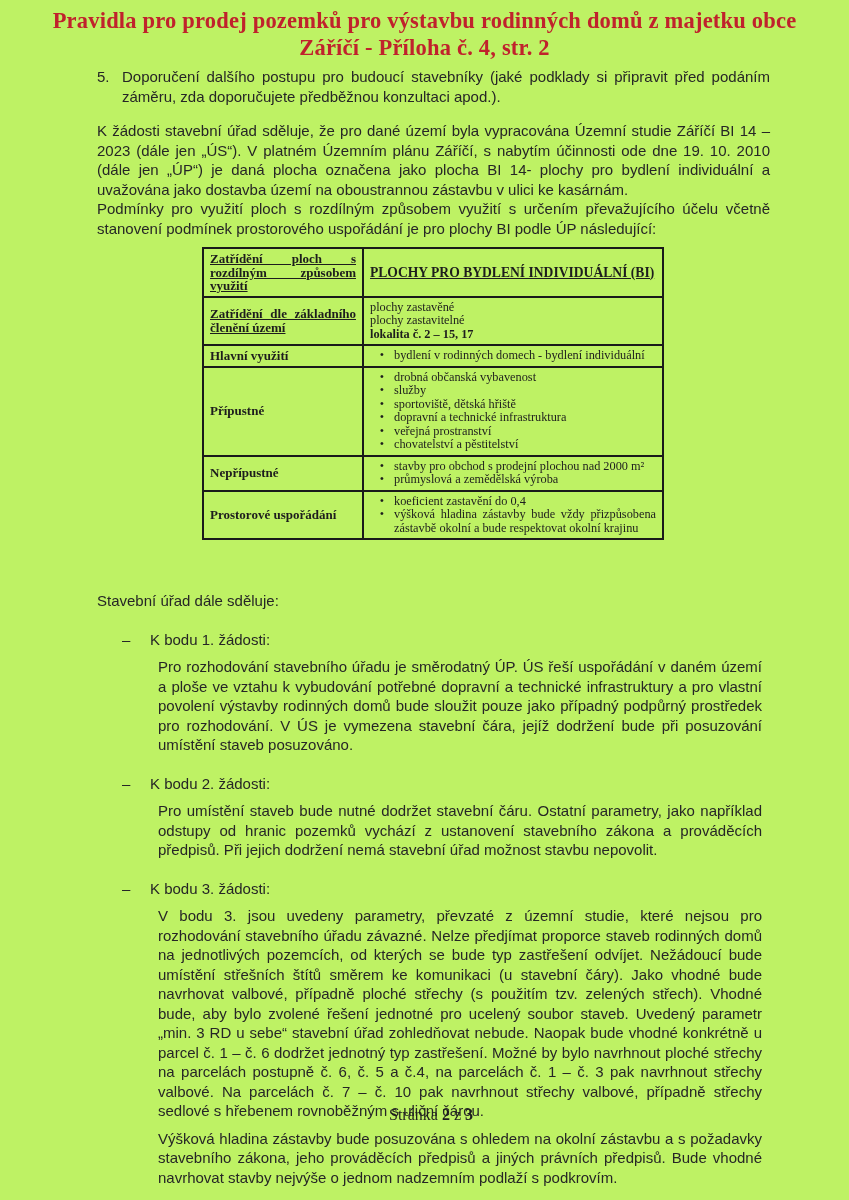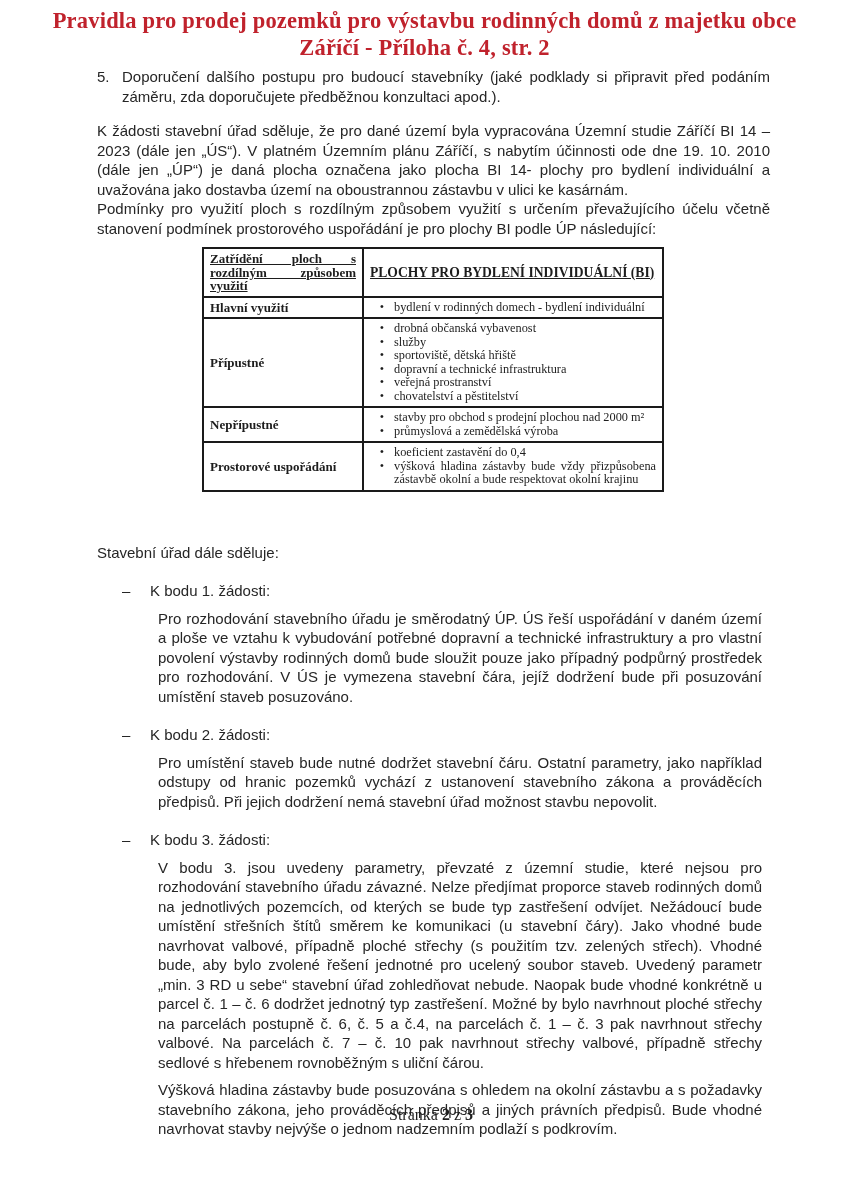--- a/index.html
+++ b/index.html
@@ -1,21 +1,21 @@
 <!DOCTYPE html>
 <html lang="cs"><head>
 <meta charset="utf-8">
 <style>
   html, body { margin: 0; padding: 0; background: #e8e8e8; }
   .page {
     position: relative;
     width: 849px;
     height: 1200px;
     margin: 0 auto;
-    background: #ffffff;
+    background: #bef264;
     overflow: hidden;
     font-family: "Liberation Sans", sans-serif;
     color: #262626;
   }
   
   .doc-title {
     padding-top: 7px;
     text-align: center;
     font-family: "Liberation Serif", serif;
     font-weight: bold;
@@ -110,20 +110,28 @@
 
     <table class="zoning-table">
       <tbody id="table-body">
           <tr class="row-min-tall">
             <td class="label-cell"><span class="label-underline">Zatřídění ploch s rozdílným způsobem využití</span></td>
             <td>
               <div class="cell-header">PLOCHY PRO BYDLENÍ INDIVIDUÁLNÍ (BI)</div>
             </td>
           </tr>
           <tr>
+            <td class="label-cell"><span class="label-underline">Zatřídění dle základního členění území</span></td>
+            <td>
+              <div>plochy zastavěné</div>
+              <div>plochy zastavitelné</div>
+              <div class="line-bold">lokalita č. 2 – 15, 17</div>
+            </td>
+          </tr>
+          <tr>
             <td class="label-cell"><span>Hlavní využití</span></td>
             <td>
               <div class="bullet-line">
                 <span class="bmark">•</span>
                 <span class="btext">bydlení v rodinných domech - bydlení individuální</span>
               </div>
             </td>
           </tr>
           <tr>
             <td class="label-cell"><span>Přípustné</span></td>

